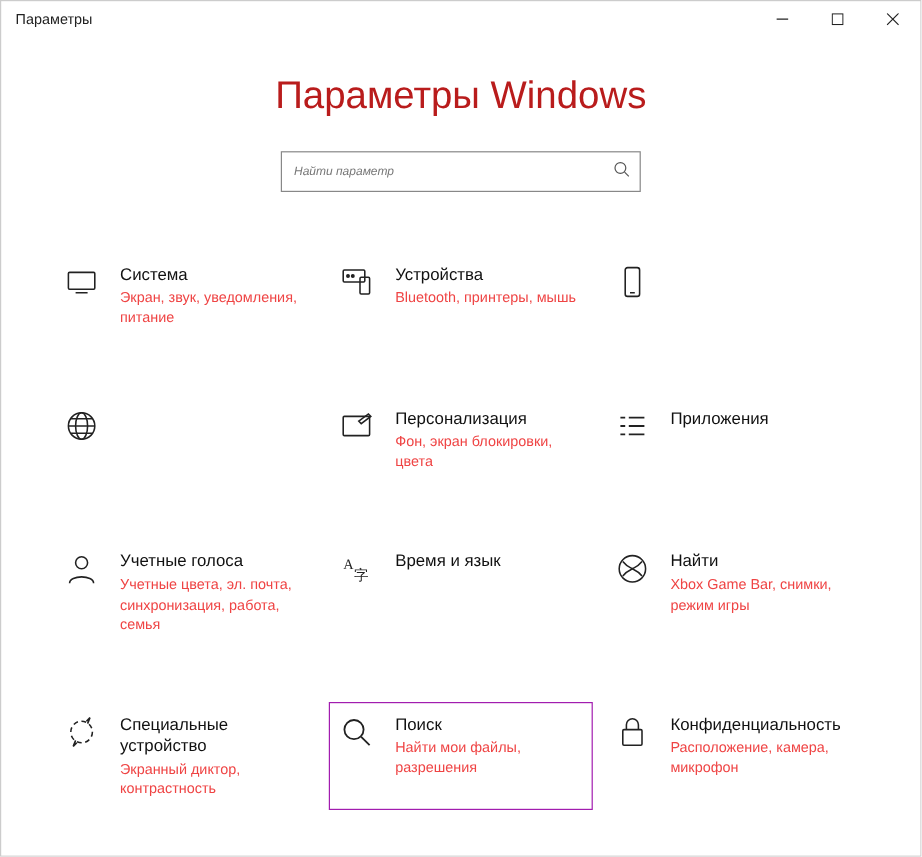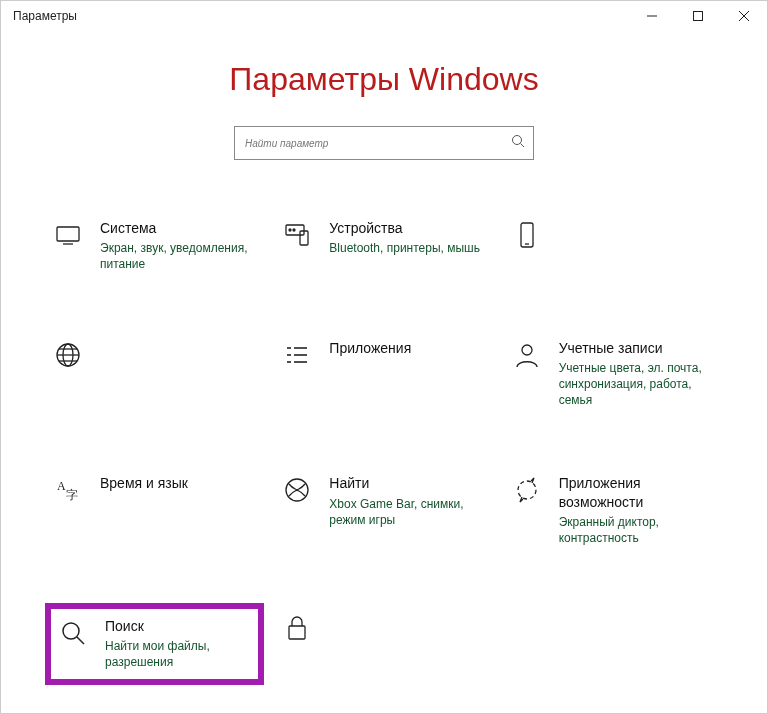--- a/index.html
+++ b/index.html
@@ -82,21 +82,21 @@
     padding: 0 4px;
   }
   .tile {
     display: flex;
     gap: 16px;
     padding: 8px 6px;
     border: 1px solid transparent;
     cursor: default;
   }
   .tile.hover {
-    border: 6px solid #a21caf;
+    border: 1px solid #a21caf;
   }
   .tile-icon {
     width: 32px;
     min-width: 32px;
     height: 32px;
     display: flex;
     align-items: flex-start;
     justify-content: center;
     color: #222;
     margin-top: 2px;
@@ -104,21 +104,21 @@
   .tile-icon svg { width: 28px; height: 28px; stroke: currentColor; fill: none; }
   .tile-text { flex: 1; padding-right: 6px; }
   .tile-title {
     font-size: 14px;
     color: #111;
     line-height: 1.3;
     margin-bottom: 3px;
   }
   .tile-desc {
     font-size: 12px;
-    color: #14532d;
+    color: #ef4444;
     line-height: 1.35;
   }
 </style>
 </head>
 <body>
 
 <div class="window">
 
   <div class="titlebar">
     <div class="titlebar-title">Параметры</div>
@@ -202,20 +202,32 @@
           <svg viewBox="0 0 28 28" stroke-width="1.3">
               <circle cx="14" cy="14" r="11"></circle>
               <ellipse cx="14" cy="14" rx="5" ry="11"></ellipse>
               <line x1="3" y1="14" x2="25" y2="14"></line>
               <line x1="5" y1="8" x2="23" y2="8"></line>
               <line x1="5" y1="20" x2="23" y2="20"></line>
             </svg>
         </div>
       </div>
 
+      <div class="tile">
+        <div class="tile-icon">
+          <svg viewBox="0 0 28 28" stroke-width="1.3">
+              <rect x="3" y="6" width="22" height="16" rx="1"></rect>
+              <path d="M16 10 L24 4 L26 6 L18 12 Z"></path>
+            </svg>
+        </div>
+        <div class="tile-text">
+          <div class="tile-title">Персонализация</div>
+          <div class="tile-desc">Фон, экран блокировки, цвета</div>
+        </div>
+      </div>
 
       <div class="tile">
         <div class="tile-icon">
           <svg viewBox="0 0 28 28" stroke-width="1.6">
               <line x1="4" y1="7" x2="8" y2="7"></line>
               <line x1="11" y1="7" x2="24" y2="7"></line>
               <line x1="4" y1="14" x2="8" y2="14"></line>
               <line x1="11" y1="14" x2="24" y2="14"></line>
               <line x1="4" y1="21" x2="8" y2="21"></line>
               <line x1="11" y1="21" x2="24" y2="21"></line>
@@ -227,21 +239,21 @@
       </div>
 
       <div class="tile">
         <div class="tile-icon">
           <svg viewBox="0 0 28 28" stroke-width="1.3">
               <circle cx="14" cy="9" r="5"></circle>
               <path d="M4 26 C4 19 24 19 24 26"></path>
             </svg>
         </div>
         <div class="tile-text">
-          <div class="tile-title">Учетные записи</div>
+          <div class="tile-title">Учетные голоса</div>
           <div class="tile-desc">Учетные цвета, эл. почта, синхронизация, работа, семья</div>
         </div>
       </div>
 
       <div class="tile">
         <div class="tile-icon">
           <svg viewBox="0 0 28 28" stroke-width="1.3">
               <text x="3" y="14" font-size="12" fill="currentColor" stroke="none" font-family="Segoe UI">A</text>
               <text x="12" y="23" font-size="12" fill="currentColor" stroke="none" font-family="Segoe UI">字</text>
             </svg>
@@ -267,21 +279,21 @@
 
       <div class="tile">
         <div class="tile-icon">
           <svg viewBox="0 0 28 28" stroke-width="1.3">
               <circle cx="14" cy="14" r="9" stroke-dasharray="4 3"></circle>
               <path d="M18 5 L21 2 L19 7"></path>
               <path d="M10 23 L7 26 L9 21"></path>
             </svg>
         </div>
         <div class="tile-text">
-          <div class="tile-title">Приложения возможности</div>
+          <div class="tile-title">Специальные устройство</div>
           <div class="tile-desc">Экранный диктор, контрастность</div>
         </div>
       </div>
 
       <div class="tile hover">
         <div class="tile-icon">
           <svg viewBox="0 0 28 28" stroke-width="1.5">
               <circle cx="12" cy="12" r="8"></circle>
               <line x1="18" y1="18" x2="25" y2="25"></line>
             </svg>
@@ -292,17 +304,21 @@
         </div>
       </div>
 
       <div class="tile">
         <div class="tile-icon">
           <svg viewBox="0 0 28 28" stroke-width="1.3">
               <rect x="6" y="12" width="16" height="13" rx="1"></rect>
               <path d="M9 12 V8 a5 5 0 0 1 10 0 V12"></path>
             </svg>
         </div>
+        <div class="tile-text">
+          <div class="tile-title">Конфиденциальность</div>
+          <div class="tile-desc">Расположение, камера, микрофон</div>
+        </div>
       </div>
 
     </div>
   </div>
 </div>
 
 </body></html>

